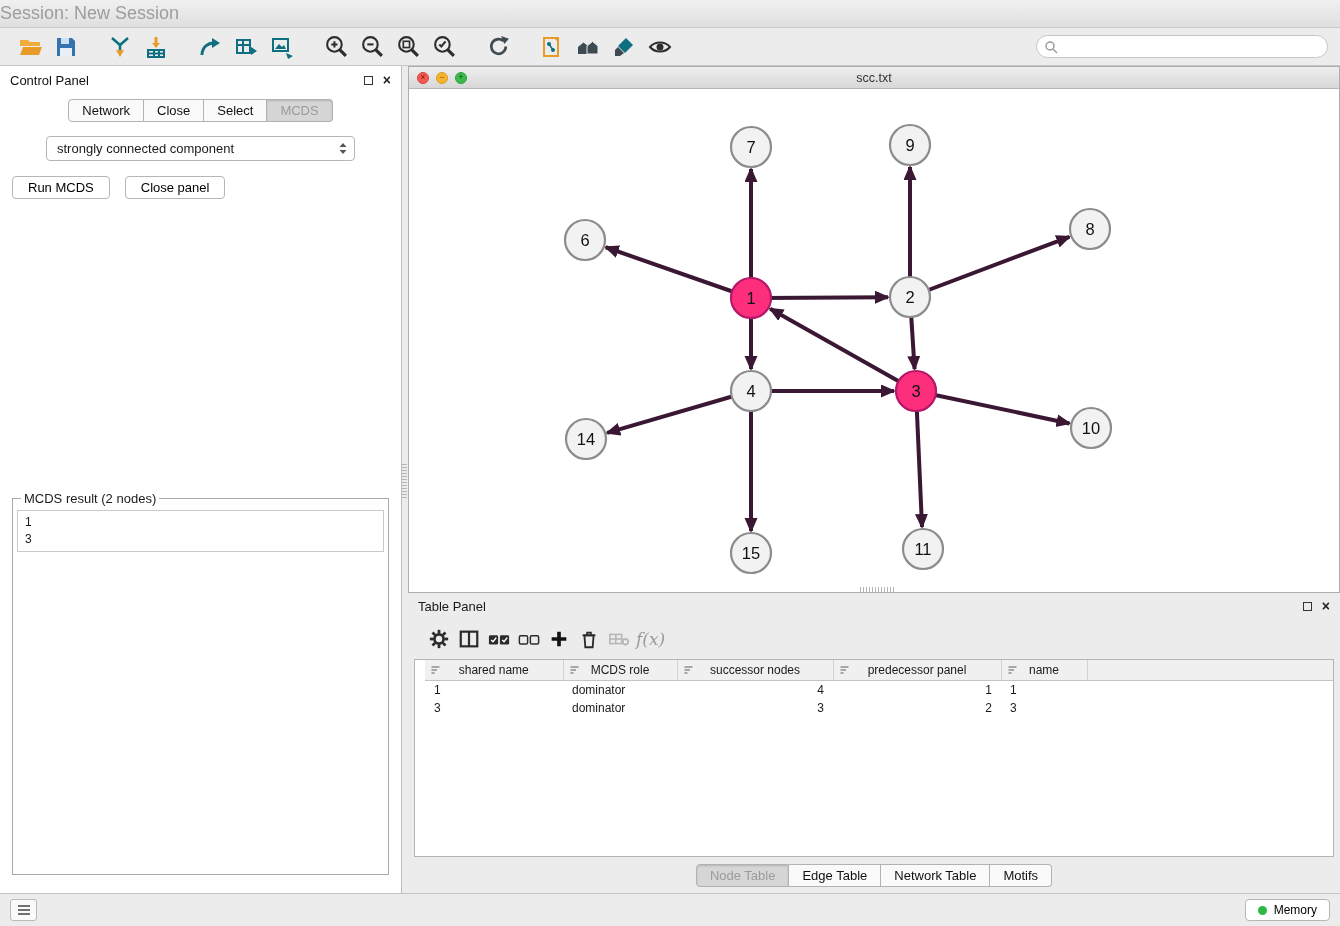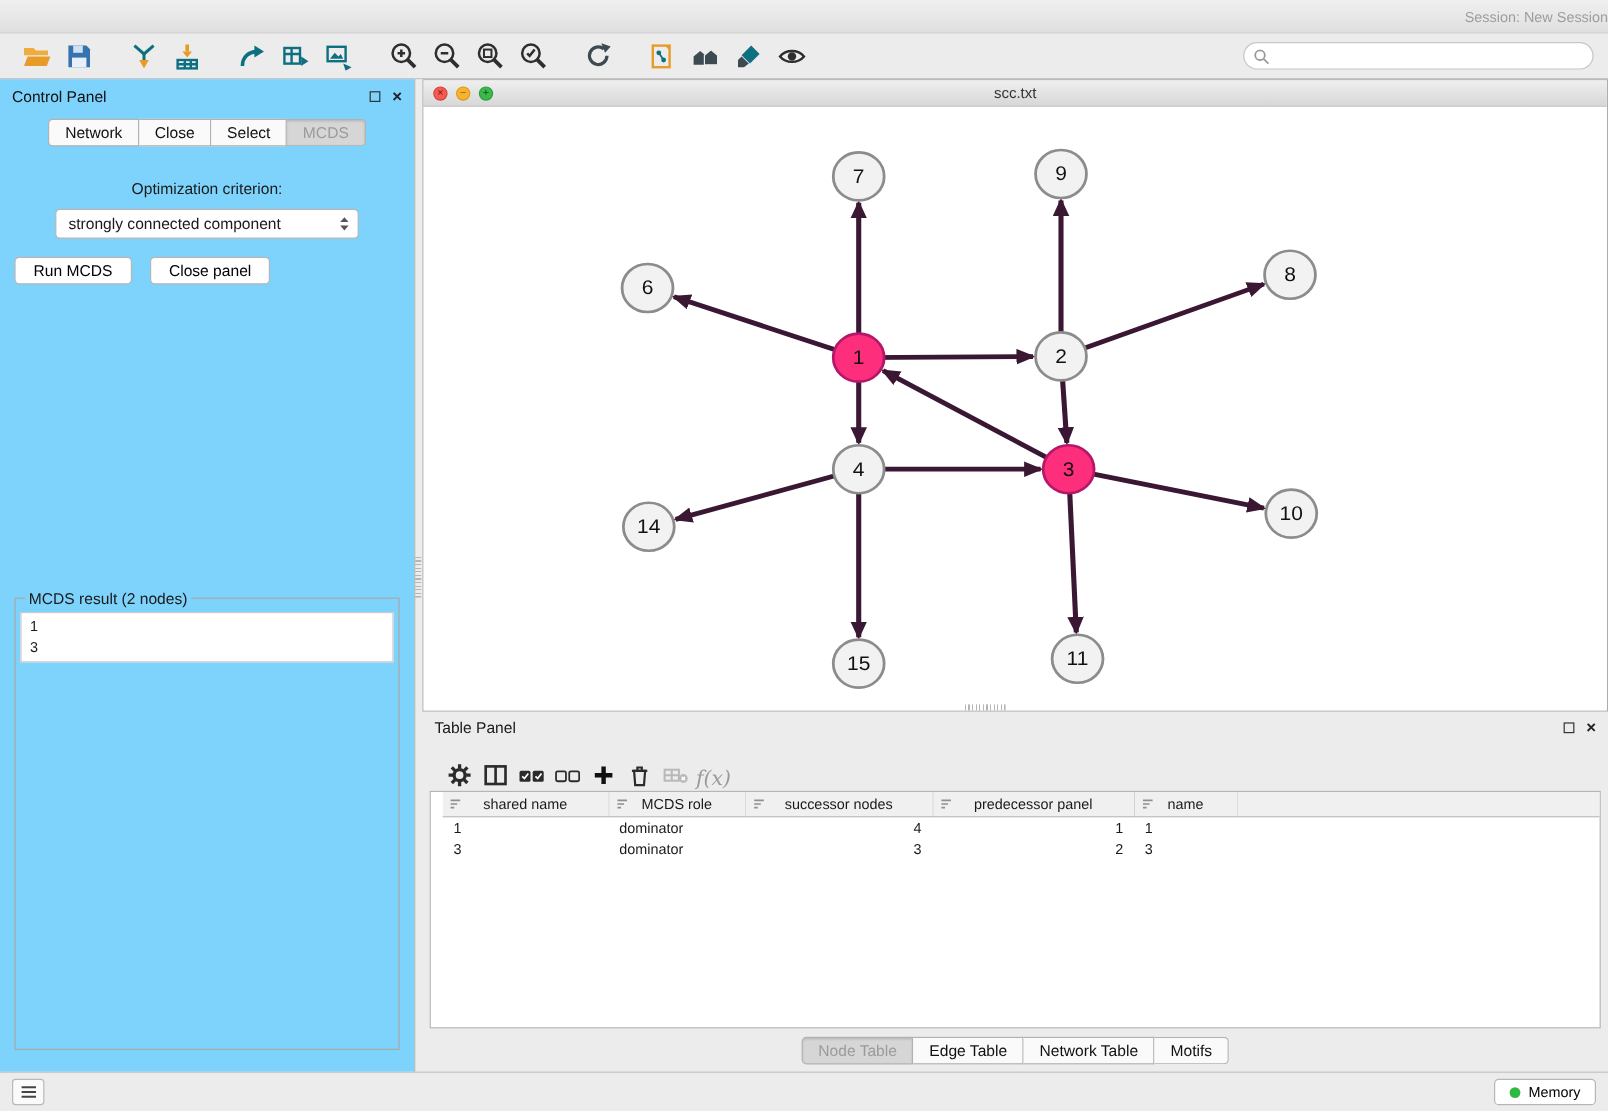--- a/index.html
+++ b/index.html
@@ -2,37 +2,37 @@
 <html><head>
 <meta charset="utf-8">
 <style>
   * { margin:0; padding:0; box-sizing:border-box; }
   html,body { width:1340px; height:926px; overflow:hidden; }
   body { font-family:"Liberation Sans", sans-serif; font-size:13px; color:#1a1a1a; background:#ececec; }
   .app { width:1340px; height:926px; display:flex; flex-direction:column; }
 
   
   .titlebar { height:28px; background:linear-gradient(#f0f0f0,#dfdfdf); border-bottom:1px solid #c9c9c9;
-              display:flex; align-items:center; justify-content:flex-end; color:#9d9d9d; font-size:12px; flex:0 0 auto; }
+              display:flex; align-items:center; justify-content:flex-start; color:#9d9d9d; font-size:18px; flex:0 0 auto; }
 
   
   .toolbar { height:38px; background:#ececec; border-bottom:1px solid #c6c6c6; display:flex; align-items:center;
              padding:0 12px; flex:0 0 auto; }
   .tbtn { width:36px; height:32px; background:none; border:none; display:flex; align-items:center; justify-content:center; cursor:default; }
   .tgap { width:18px; flex:0 0 auto; }
   .search { margin-left:auto; position:relative; }
   .search input { width:292px; height:23px; border:1px solid #c6c6c6; border-radius:12px; background:#fff;
                   padding:0 10px 0 26px; font-size:12px; outline:none; font-family:"Liberation Sans",sans-serif; }
   .search .mag { position:absolute; left:8px; top:5px; }
 
   
   .main { flex:1 1 auto; display:flex; min-height:0; position:relative; }
 
   
-  .control-panel { width:346px; flex:0 0 auto; background:#7dd3fc; border-right:1px solid #bcbcbc;
+  .control-panel { width:402px; flex:0 0 auto; background:#ffffff; border-right:1px solid #bcbcbc;
                    display:flex; flex-direction:column; }
   .panel-head { height:28px; display:flex; align-items:center; padding:0 10px; font-size:13px; flex:0 0 auto; }
   .panel-head .ttl { color:#111; }
   .win-btns { margin-left:auto; display:flex; align-items:center; gap:10px; }
   .float-ic { width:9px; height:9px; border:1.5px solid #333; display:inline-block; }
   .close-ic { font-weight:bold; font-size:14px; color:#222; line-height:1; }
 
   .cp-tabs { display:flex; justify-content:center; padding:5px 0 6px; flex:0 0 auto; }
   .seg-tab { border:1px solid #b2b2b2; border-left:none; background:#fafafa; color:#111; padding:3px 13px;
              font-size:13px; font-family:inherit; cursor:default; }
@@ -65,21 +65,21 @@
   .light.yellow { background:#f6b32f; border:1px solid #dd9b1e; color:#8a5d05; }
   .light.green { background:#3cb94c; border:1px solid #2da13c; color:#0c4d14; }
   .net-title { margin:0 auto; }
   .net-canvas { flex:1 1 auto; position:relative; background:#fff; }
   #graph-svg { position:absolute; inset:0; width:100%; height:100%; }
   #graph-svg text { font-family:"Liberation Sans",sans-serif; }
 
   
   .table-panel { flex:1 1 auto; margin-left:6px; padding:0 6px; display:flex; flex-direction:column; min-height:0; }
   .tp-head { height:26px; flex:0 0 auto; display:flex; align-items:center; padding:0 4px; }
-  .tp-toolbar { height:40px; flex:0 0 auto; display:flex; align-items:flex-end; gap:4px; padding:0 12px; }
+  .tp-toolbar { height:40px; flex:0 0 auto; display:flex; align-items:center; gap:4px; padding:0 12px; }
   .tp-toolbar .ic { display:flex; align-items:center; justify-content:center; width:26px; height:26px;
                     background:none; border:none; cursor:default; }
   .fx { font-family:"DejaVu Serif", serif; font-style:italic; font-size:17px; color:#9a9a9a; }
   .tbl-wrap { flex:1 1 auto; border:1px solid #b5b5b5; background:#fff; overflow:hidden; min-height:0;padding-left:10px; }
   table.grid { width:100%; border-collapse:collapse; table-layout:fixed; font-size:12px; }
   table.grid th { background:#f0f0f0; border-right:1px solid #d2d2d2; border-bottom:1px solid #c4c4c4;
                   font-weight:normal; padding:3px 4px; position:relative; text-align:center; height:20px; }
   table.grid th.filler { border-right:none; }
   table.grid td { padding:2px 9px; height:17px; }
   td.ar { text-align:right; } td.al { text-align:left; }
@@ -253,21 +253,20 @@
           <span class="close-ic">×</span>
         </span>
       </div>
       <div class="cp-tabs">
         <button class="seg-tab">Network</button>
         <button class="seg-tab">Close</button>
         <button class="seg-tab">Select</button>
         <button class="seg-tab active">MCDS</button>
       </div>
       <div class="cp-body">
-        <div class="opt-label">Optimization criterion:</div>
         <div class="dropdown">
           <span>strongly connected component</span>
           <svg class="dd-arrows" width="10" height="15" viewBox="0 0 10 15">
               <path d="M1.5 6L5 2l3.5 4z" fill="#555"></path>
               <path d="M1.5 9L5 13l3.5-4z" fill="#555"></path>
             </svg>
         </div>
         <div class="cp-buttons">
           <button class="mac-btn">Run MCDS</button>
           <button class="mac-btn">Close panel</button>

